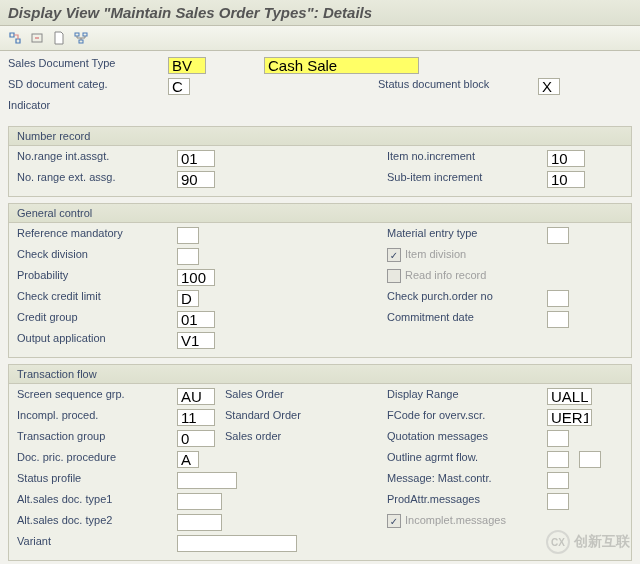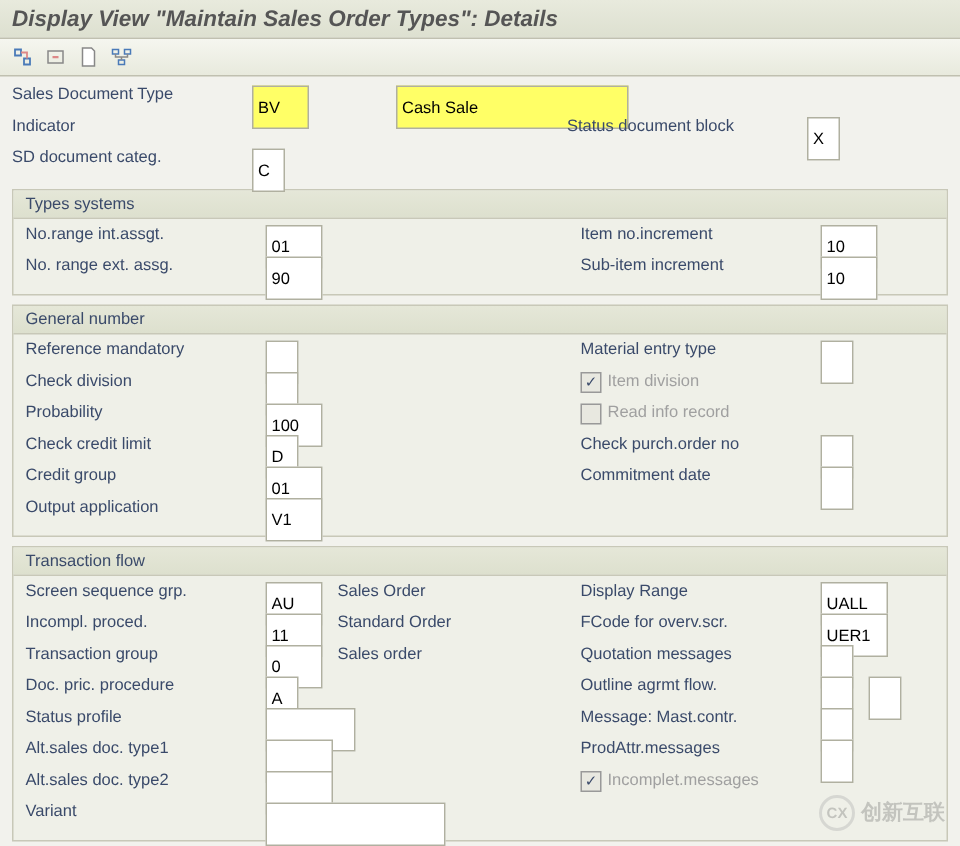--- a/index.html
+++ b/index.html
@@ -5,21 +5,21 @@
     * { box-sizing: border-box; margin: 0; padding: 0; }
     body { font-family: Arial, sans-serif; font-size: 11px; background: #f2f2ed; width: 640px; height: 564px; overflow: hidden; position: relative; }
     .title-bar { background: linear-gradient(#e8eadd, #dde0d0); padding: 4px 8px; font-size: 15px; font-style: italic; font-weight: bold; color: #555; border-bottom: 1px solid #c0c0b0; }
     .toolbar { background: linear-gradient(#f5f6ef, #e8eadd); padding: 3px 6px; border-bottom: 1px solid #c0c0b0; display: flex; gap: 4px; }
     .tb-btn { width: 18px; height: 18px; border: 1px solid transparent; background: transparent; cursor: pointer; display: inline-flex; align-items: center; justify-content: center; font-size: 11px; }
     .content { padding: 6px 8px; }
     .row { display: flex; align-items: flex-start; margin-bottom: 2px; height: 19px; }
     .lbl { width: 160px; color: #3a4a6a; flex-shrink: 0; }
     .lbl-mid { width: 160px; color: #3a4a6a; flex-shrink: 0; }
     .lbl-disabled { color: #a0a0a0; }
-    input[type="text"] { border: 1px solid #b0b0a0; background: #fff; height: 29px; padding: 0 3px; font-family: Arial; font-size: 11px; }
+    input[type="text"] { border: 1px solid #b0b0a0; background: #fff; height: 17px; padding: 0 3px; font-family: Arial; font-size: 15px; }
     input[readonly] { background: #f5f5f0; margin-left: 48px; }
     .w-xs { width: 22px; }
     .w-s { width: 38px; }
     .w-sm { width: 45px; }
     .w-m { width: 60px; }
     .w-l { width: 155px; }
     .hl { background: #ffff66 !important; }
     .group { border: 1px solid #c8c8b8; margin-top: 6px; background: #eff0e8; }
     .group-title { background: linear-gradient(#e5e7d8, #dde0ce); padding: 3px 8px; color: #3a4a6a; border-bottom: 1px solid #c8c8b8; }
     .group-body { padding: 4px 8px; }
@@ -69,37 +69,37 @@
 <div class="content">
   <div class="row">
     <span class="lbl">Sales Document Type</span>
     <input type="text" class="w-s hl" value="BV" style="">
     <span class="gap"></span>
     <input type="text" class="w-l hl" readonly="" value="Cash Sale" style="">
   </div>
   <div class="cols">
     <div class="left-col">
       <div class="row">
-        <span class="lbl">Indicator</span>
-      </div>
-      <div class="row">
         <span class="lbl">SD document categ.</span>
         <input type="text" class="w-xs" value="C" style="">
+      </div>
+      <div class="row">
+        <span class="lbl">Indicator</span>
       </div>
     </div>
     <div class="right-col">
       <div class="row">
         <span class="lbl-mid">Status document block</span>
         <input type="text" class="w-xs" value="X" style="">
       </div>
     </div>
   </div>
 
   <div class="group">
-    <div class="group-title">Types systems</div>
+    <div class="group-title">Number record</div>
     <div class="group-body cols">
       <div class="left-col">
         <div class="row">
           <span class="lbl">No.range int.assgt.</span>
           <input type="text" class="w-s" value="01" style="">
         </div>
         <div class="row">
           <span class="lbl">No. range ext. assg.</span>
           <input type="text" class="w-s" value="90" style="">
         </div>
@@ -111,21 +111,21 @@
         </div>
         <div class="row">
           <span class="lbl-mid">Sub-item increment</span>
           <input type="text" class="w-s" value="10" style="">
         </div>
       </div>
     </div>
   </div>
 
   <div class="group">
-    <div class="group-title">General number</div>
+    <div class="group-title">General control</div>
     <div class="group-body cols">
       <div class="left-col">
         <div class="row">
             <span class="lbl">Reference mandatory</span>
             <input type="text" class="w-xs" style="">
           </div>
         <div class="row">
             <span class="lbl">Check division</span>
             <input type="text" class="w-xs" style="">
           </div>

